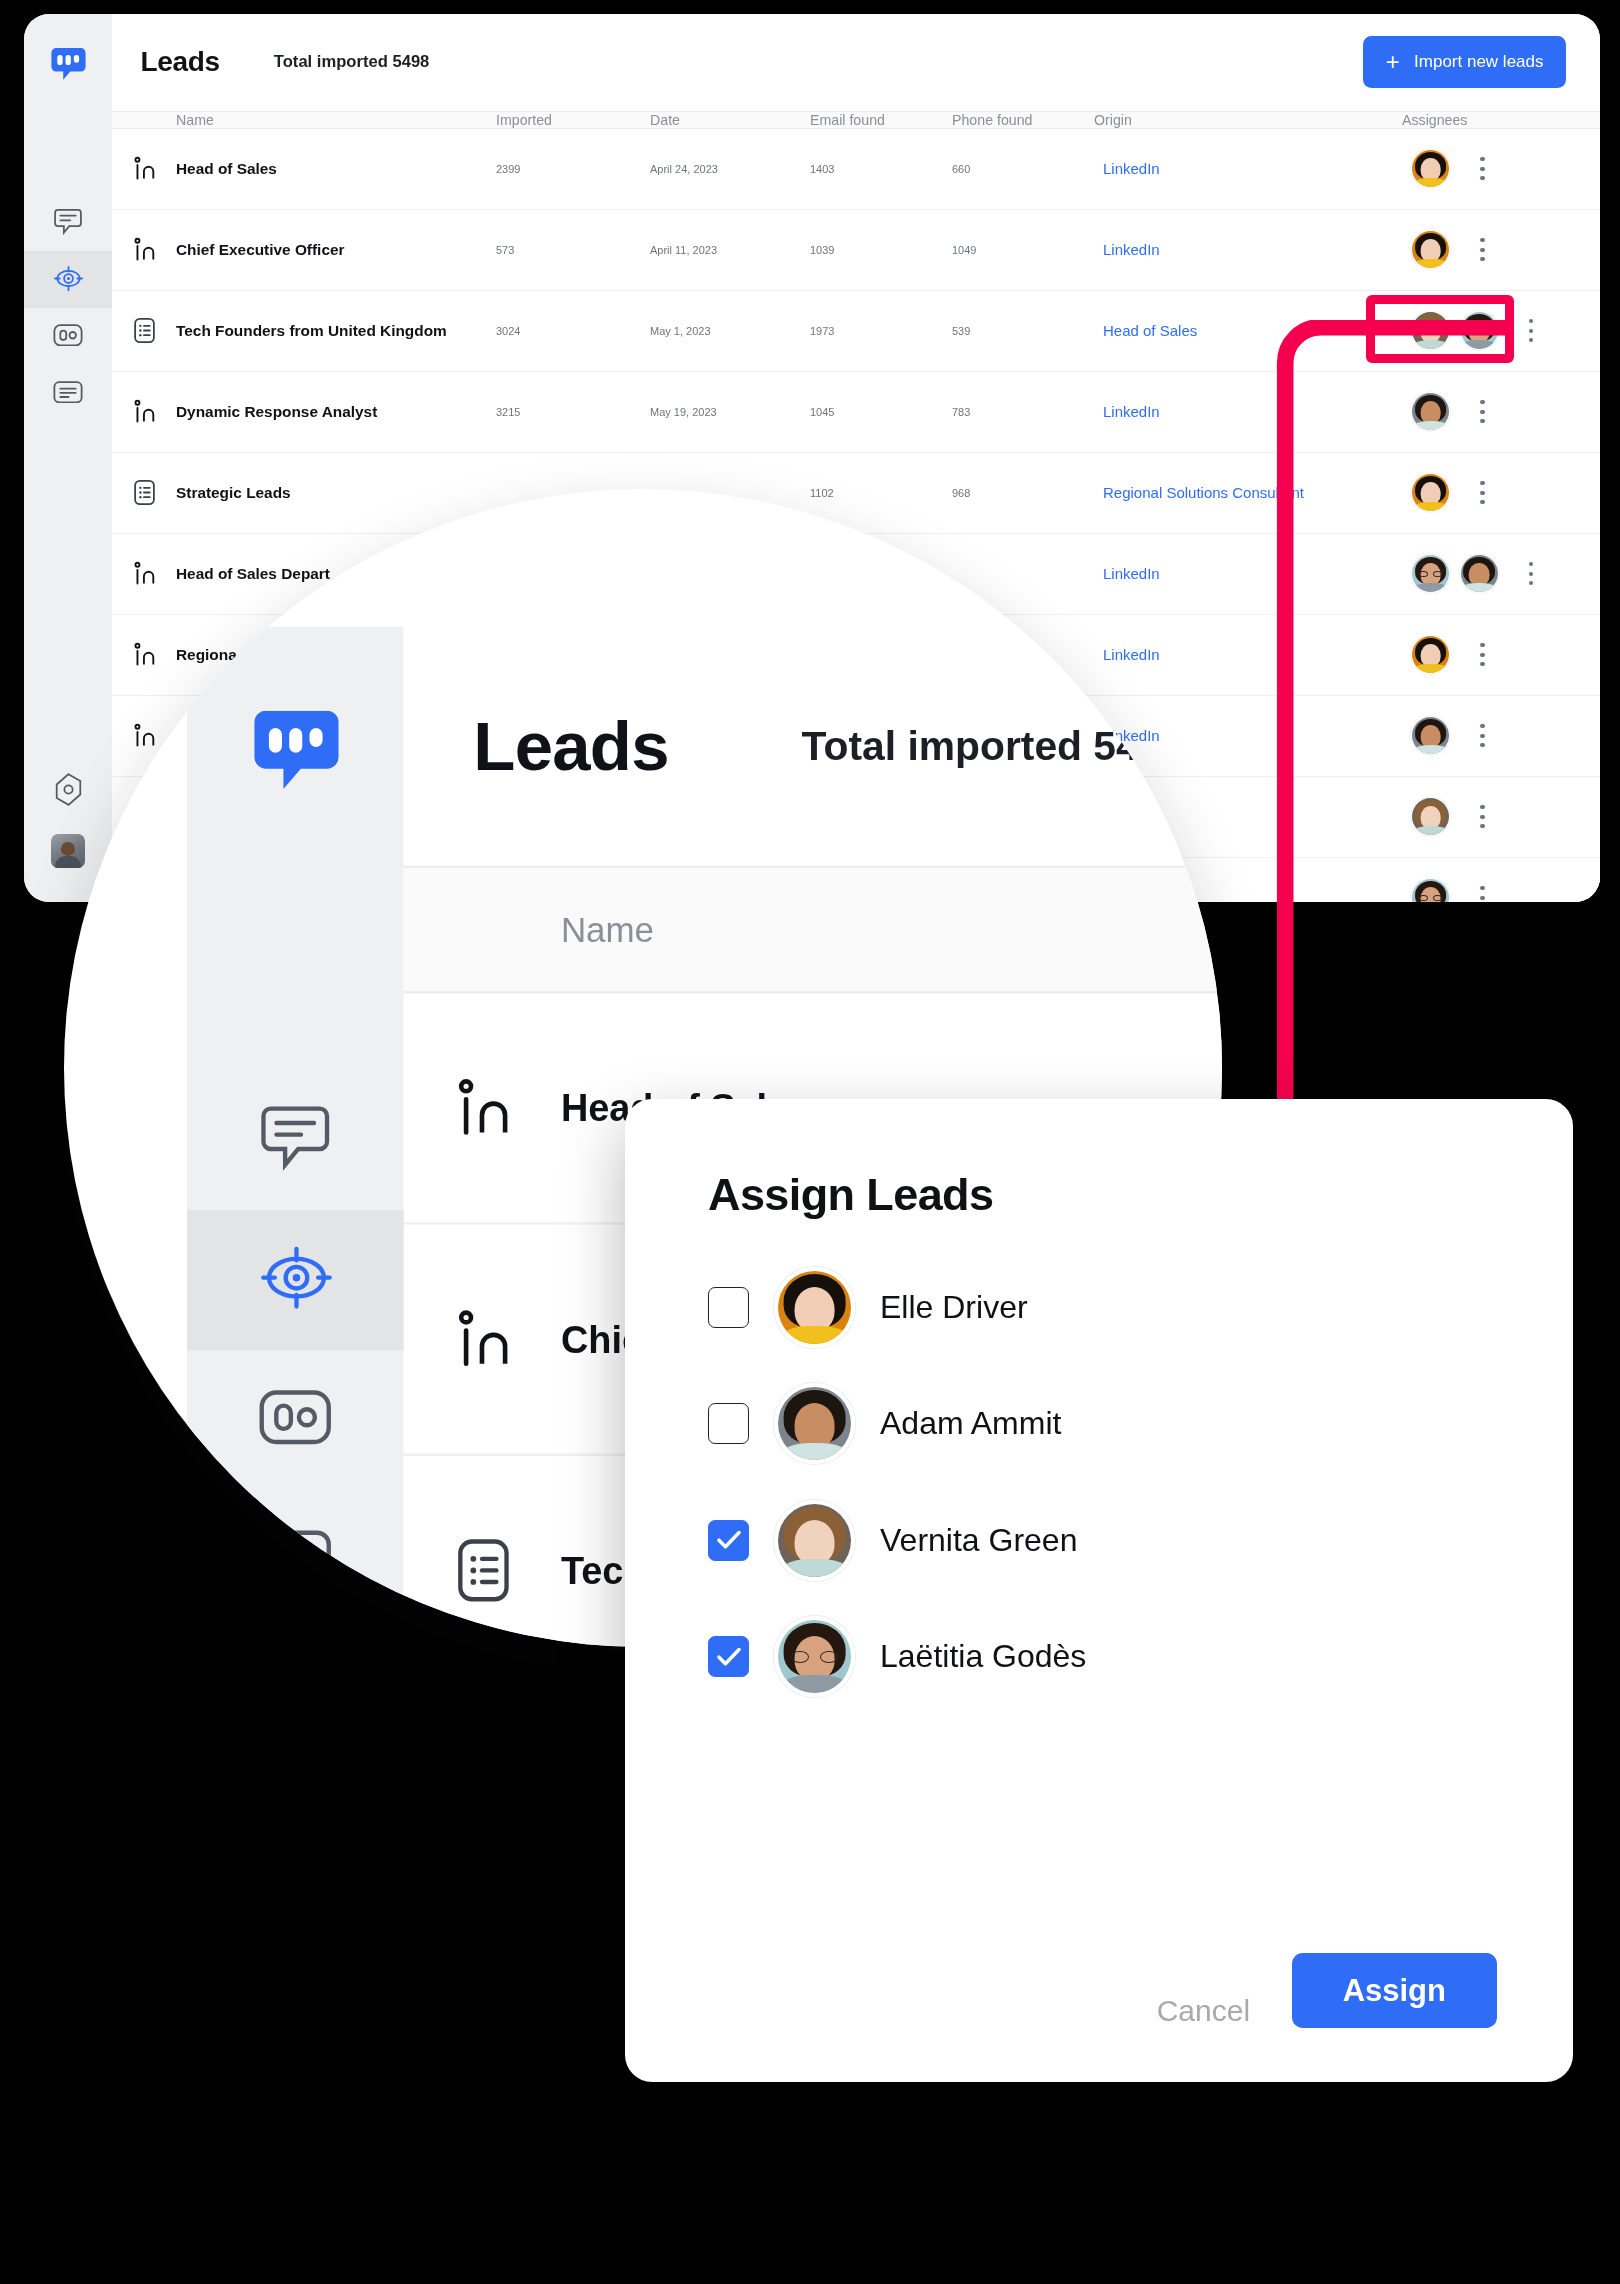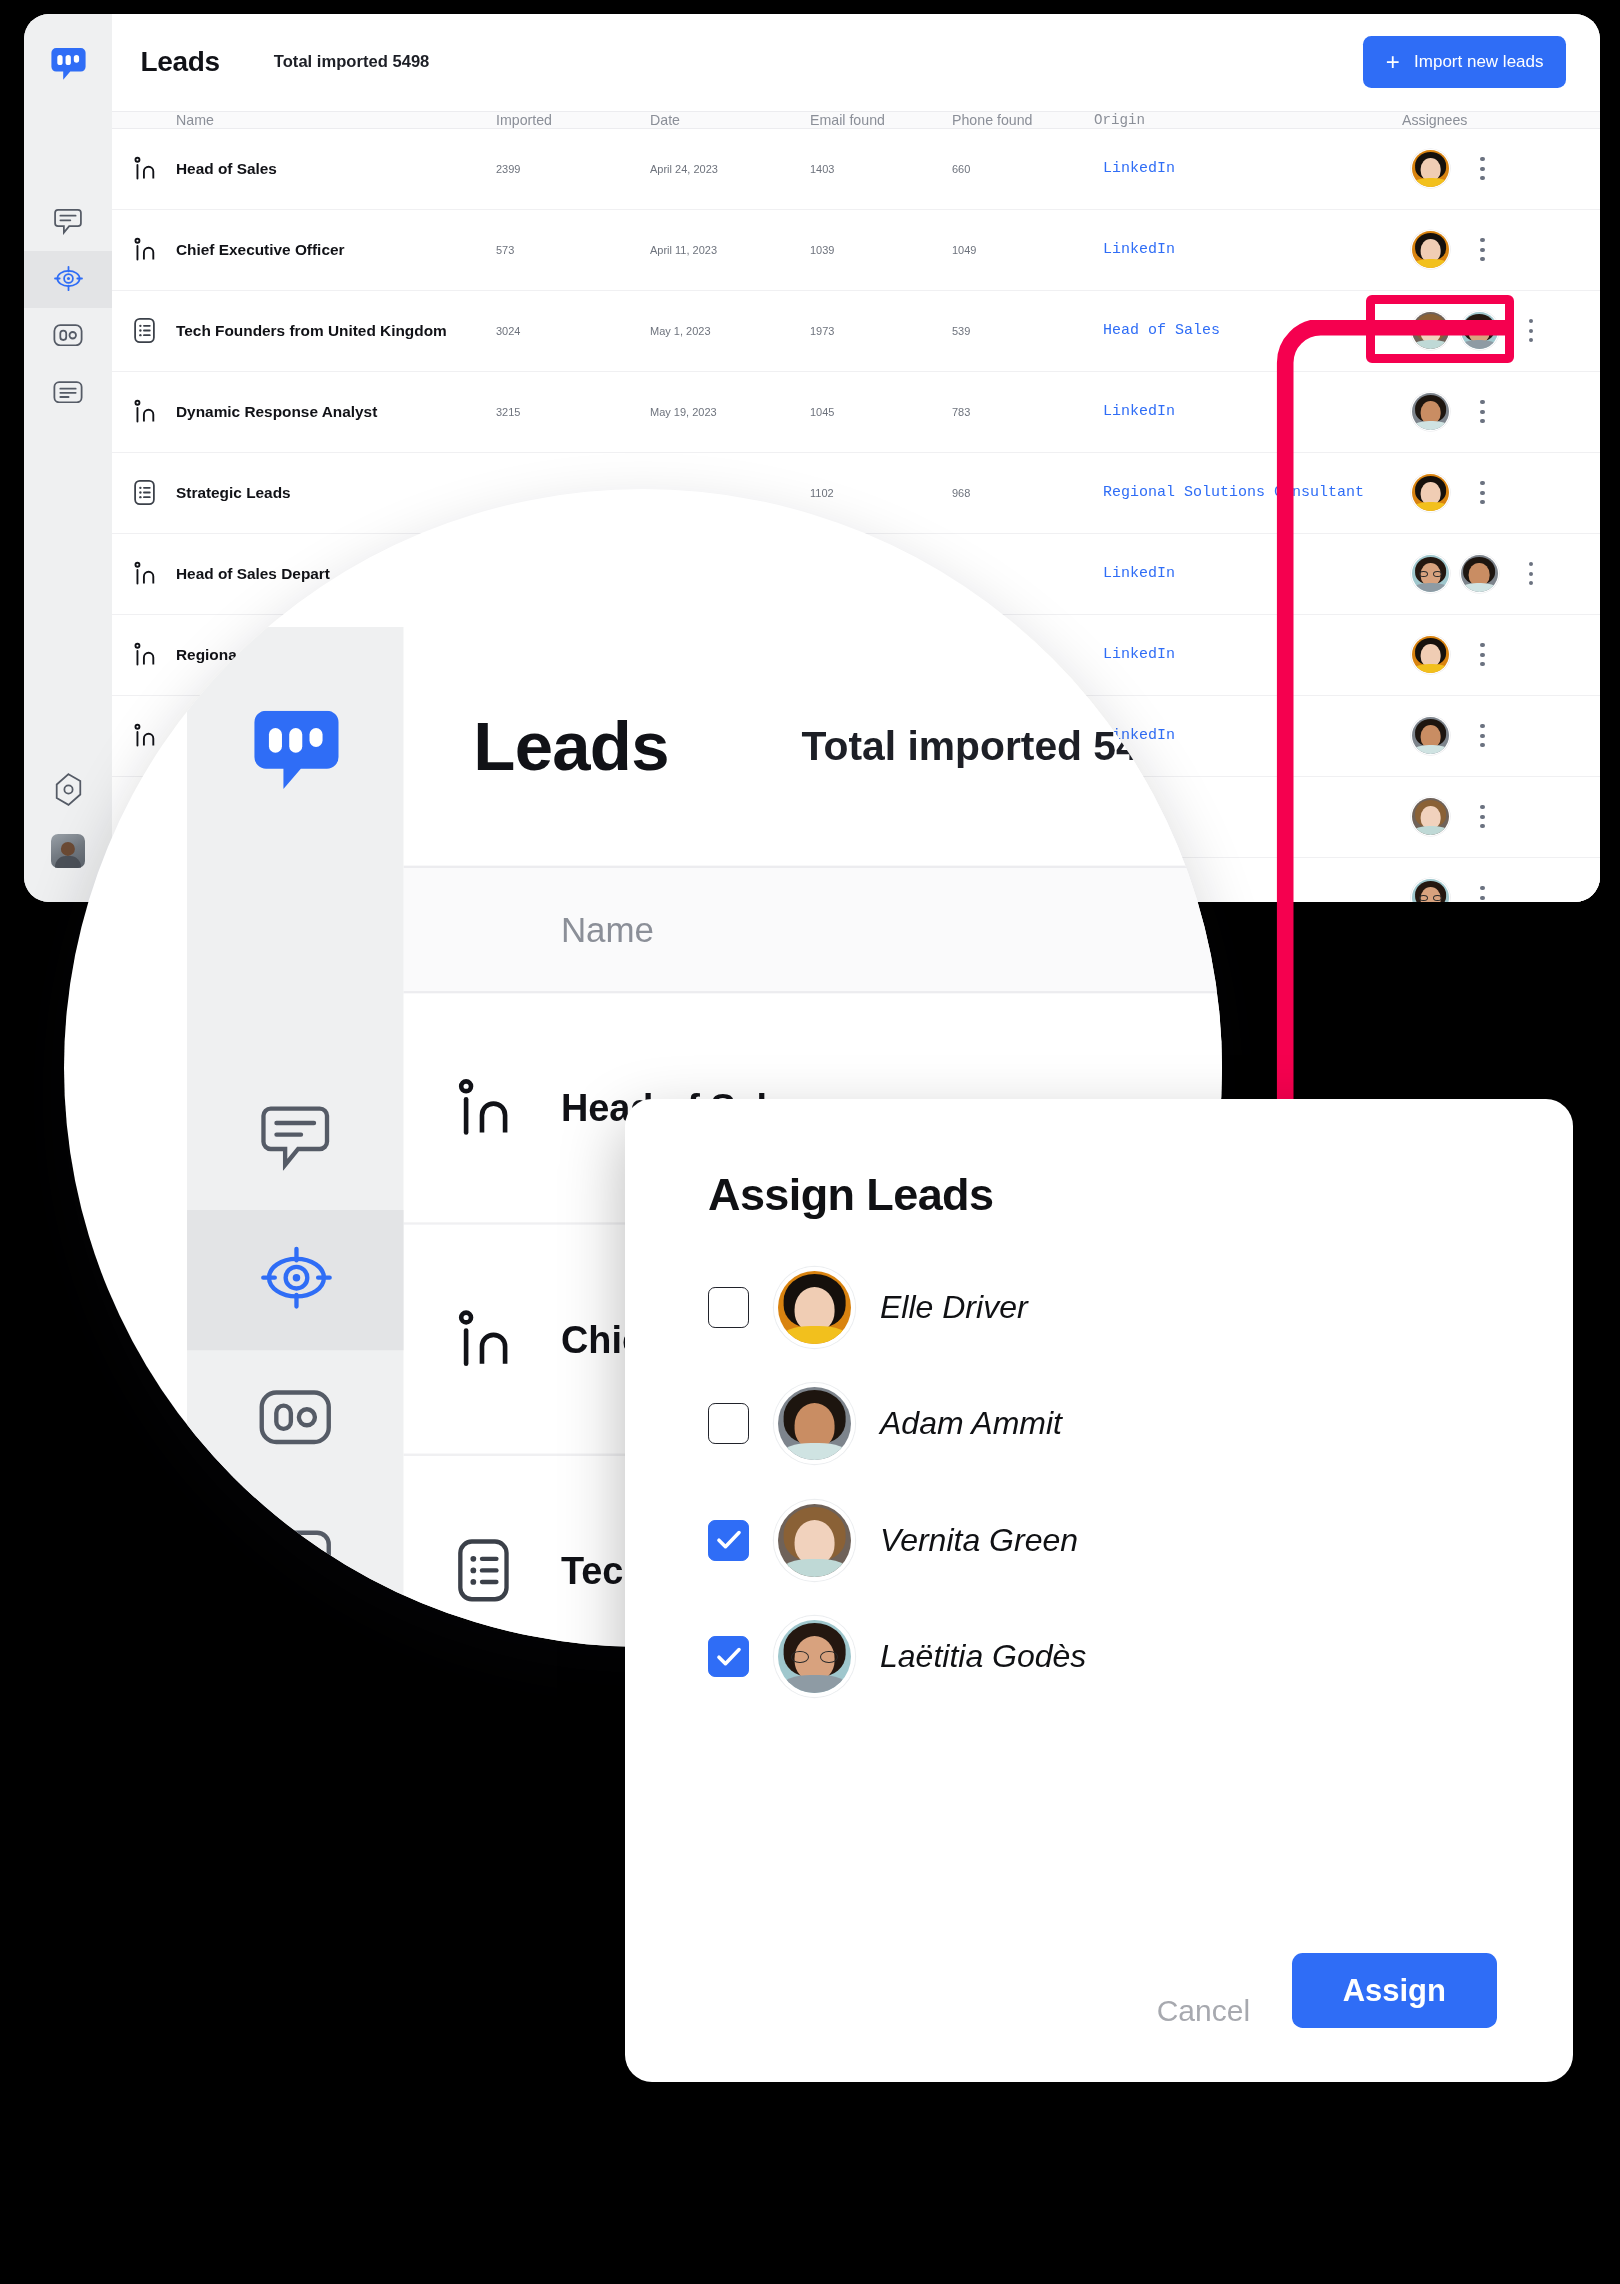--- a/index.html
+++ b/index.html
@@ -76,21 +76,21 @@
     height: 47px; background: #fafafb; border-bottom: 1.2px solid #ececef;
     display: flex; align-items: center;
   }
   .thead div, .trow > div { flex: 0 0 auto; }
   .c-ico   { width: 64px; }
   .c-name  { width: 320px; }
   .c-imp   { width: 154px; }
   .c-date  { width: 160px; }
   .c-email { width: 142px; }
   .c-phone { width: 142px; }
-  .c-origin{ width: 308px; font-family: Liberation Mono, monospace; }
+  .c-origin{ width: 308px; }
   .c-assign{ flex: 1 1 auto; }
   .c-menu  { width: 65px; }
   .th { font-size: 14.2px; color: #8b8f98; font-weight: 400; }
   .trow {
     height: 81px; display: flex; align-items: center;
     border-bottom: 1.2px solid #f0f0f2; background: #fff;
   }
   .td { font-size: 11px; color: #6e737d; }
   .td-name { font-size: 15.4px; color: #111217; font-weight: 700; white-space: nowrap; }
   .td-origin { font-size: 15px; color: #2f6df6; white-space: nowrap; margin-left: 9px; }
@@ -160,21 +160,21 @@
     width: 41px; height: 41px; border-radius: 7.1px;
     border: 1.8px solid #20222a; background: #fff; flex: 0 0 41px;
     display: flex; align-items: center; justify-content: center;
   }
   .cbox.checked { background: #2f6df6; border-color: #2f6df6; }
   .cbox svg { display: none; }
   .cbox.checked svg { display: block; }
   .m-av { width: 81px; height: 81px; border-radius: 50%;
           border: 4.1px solid #fff; box-shadow: 0 0 0 1.2px #eceef0;
           overflow: hidden; position: relative; flex: 0 0 81px; }
-  .m-name { font-size: 32px; color: #101114; font-weight: 400; font-style: italic; }
+  .m-name { font-size: 32px; color: #101114; font-weight: 400; }
   .modal-actions { margin-top: auto; display: flex; align-items: flex-end;
                    justify-content: flex-end; gap: 16.6px; }
   .btn-cancel { background: none; border: none; font-size: 30px; color: #a7a9af;
                 padding: 0 25px; cursor: pointer; font-family: "Liberation Sans", sans-serif; }
   .btn-assign { background: #2f6df6; color: #fff; border: none; border-radius: 10.7px;
                 height: 75px; padding: 0 51px; font-size: 31px; font-weight: 700;
                 cursor: pointer; font-family: "Liberation Sans", sans-serif; }
 </style>
 </head>
 <body>

